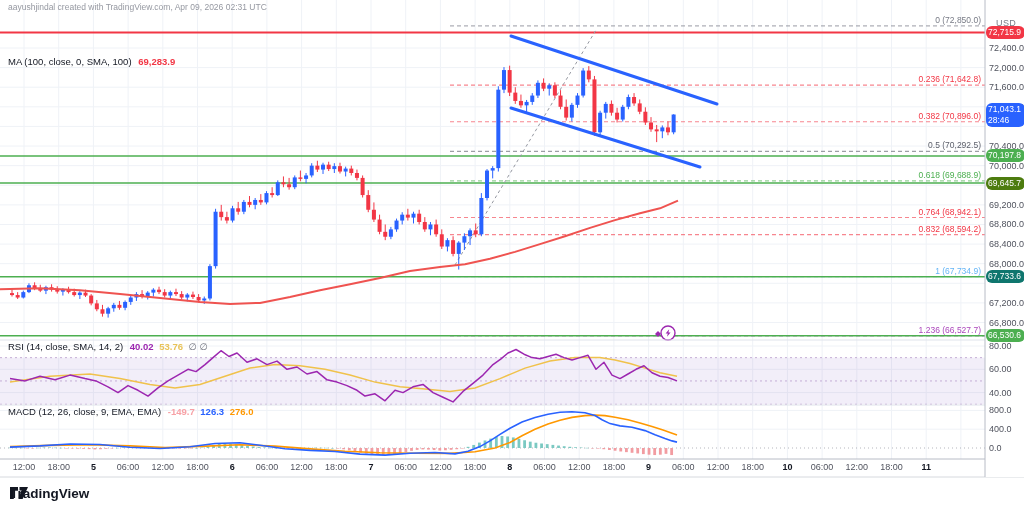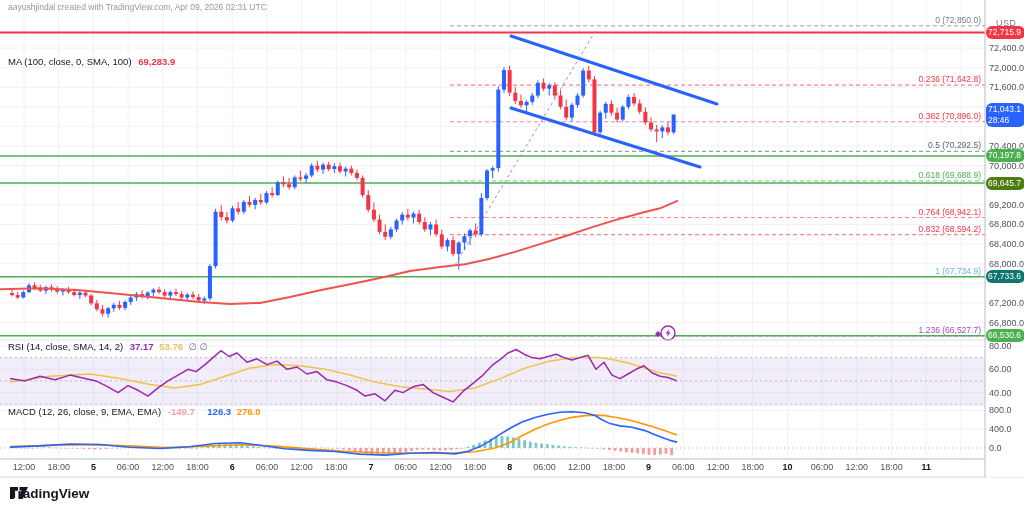--- a/index.html
+++ b/index.html
@@ -526,29 +526,29 @@
   <div class="ovl wm" style="left:8px;top:2px;">aayushjindal created with TradingView.com, Apr 09, 2026 02:31 UTC</div>
 
 
   <div class="ovl lg" style="left:8px;top:24px;margin-top:32px;">
     <span>MA (100, close, 0, SMA, 100)</span>
     <span class="ma" style="margin-left:4px;font-weight:bold;">69,283.9</span>
   </div>
 
   <div class="ovl lg" style="left:8px;top:341px;">
     <span>RSI (14, close, SMA, 14, 2)</span>
-    <span class="rsi" style="margin-left:4px;">37.17</span>
+    <span class="rsi" style="margin-left:4px;">40.02</span>
     <span class="rsima" style="margin-left:3px;">53.76</span>
     <span class="dim" style="margin-left:3px;">∅ ∅</span>
   </div>
 
   <div class="ovl lg" style="left:8px;top:406px;">
     <span>MACD (12, 26, close, 9, EMA, EMA)</span>
     <span class="hist" style="margin-left:4px;">-149.7</span>
-    <span class="macd" style="margin-left:10px;">126.3</span>
+    <span class="macd" style="margin-left:3px;">126.3</span>
     <span class="sig" style="margin-left:3px;">276.0</span>
   </div>
 
   <div class="ovl usd" style="right:8px;top:18px;">USD</div>
 
   <div id="badges">
       <div class="badge" style="background: rgb(242, 54, 69); top: 26px;">
         <div>72,715.9</div>
       </div>
       <div class="badge" style="background: rgb(41, 98, 255); top: 103px;">

